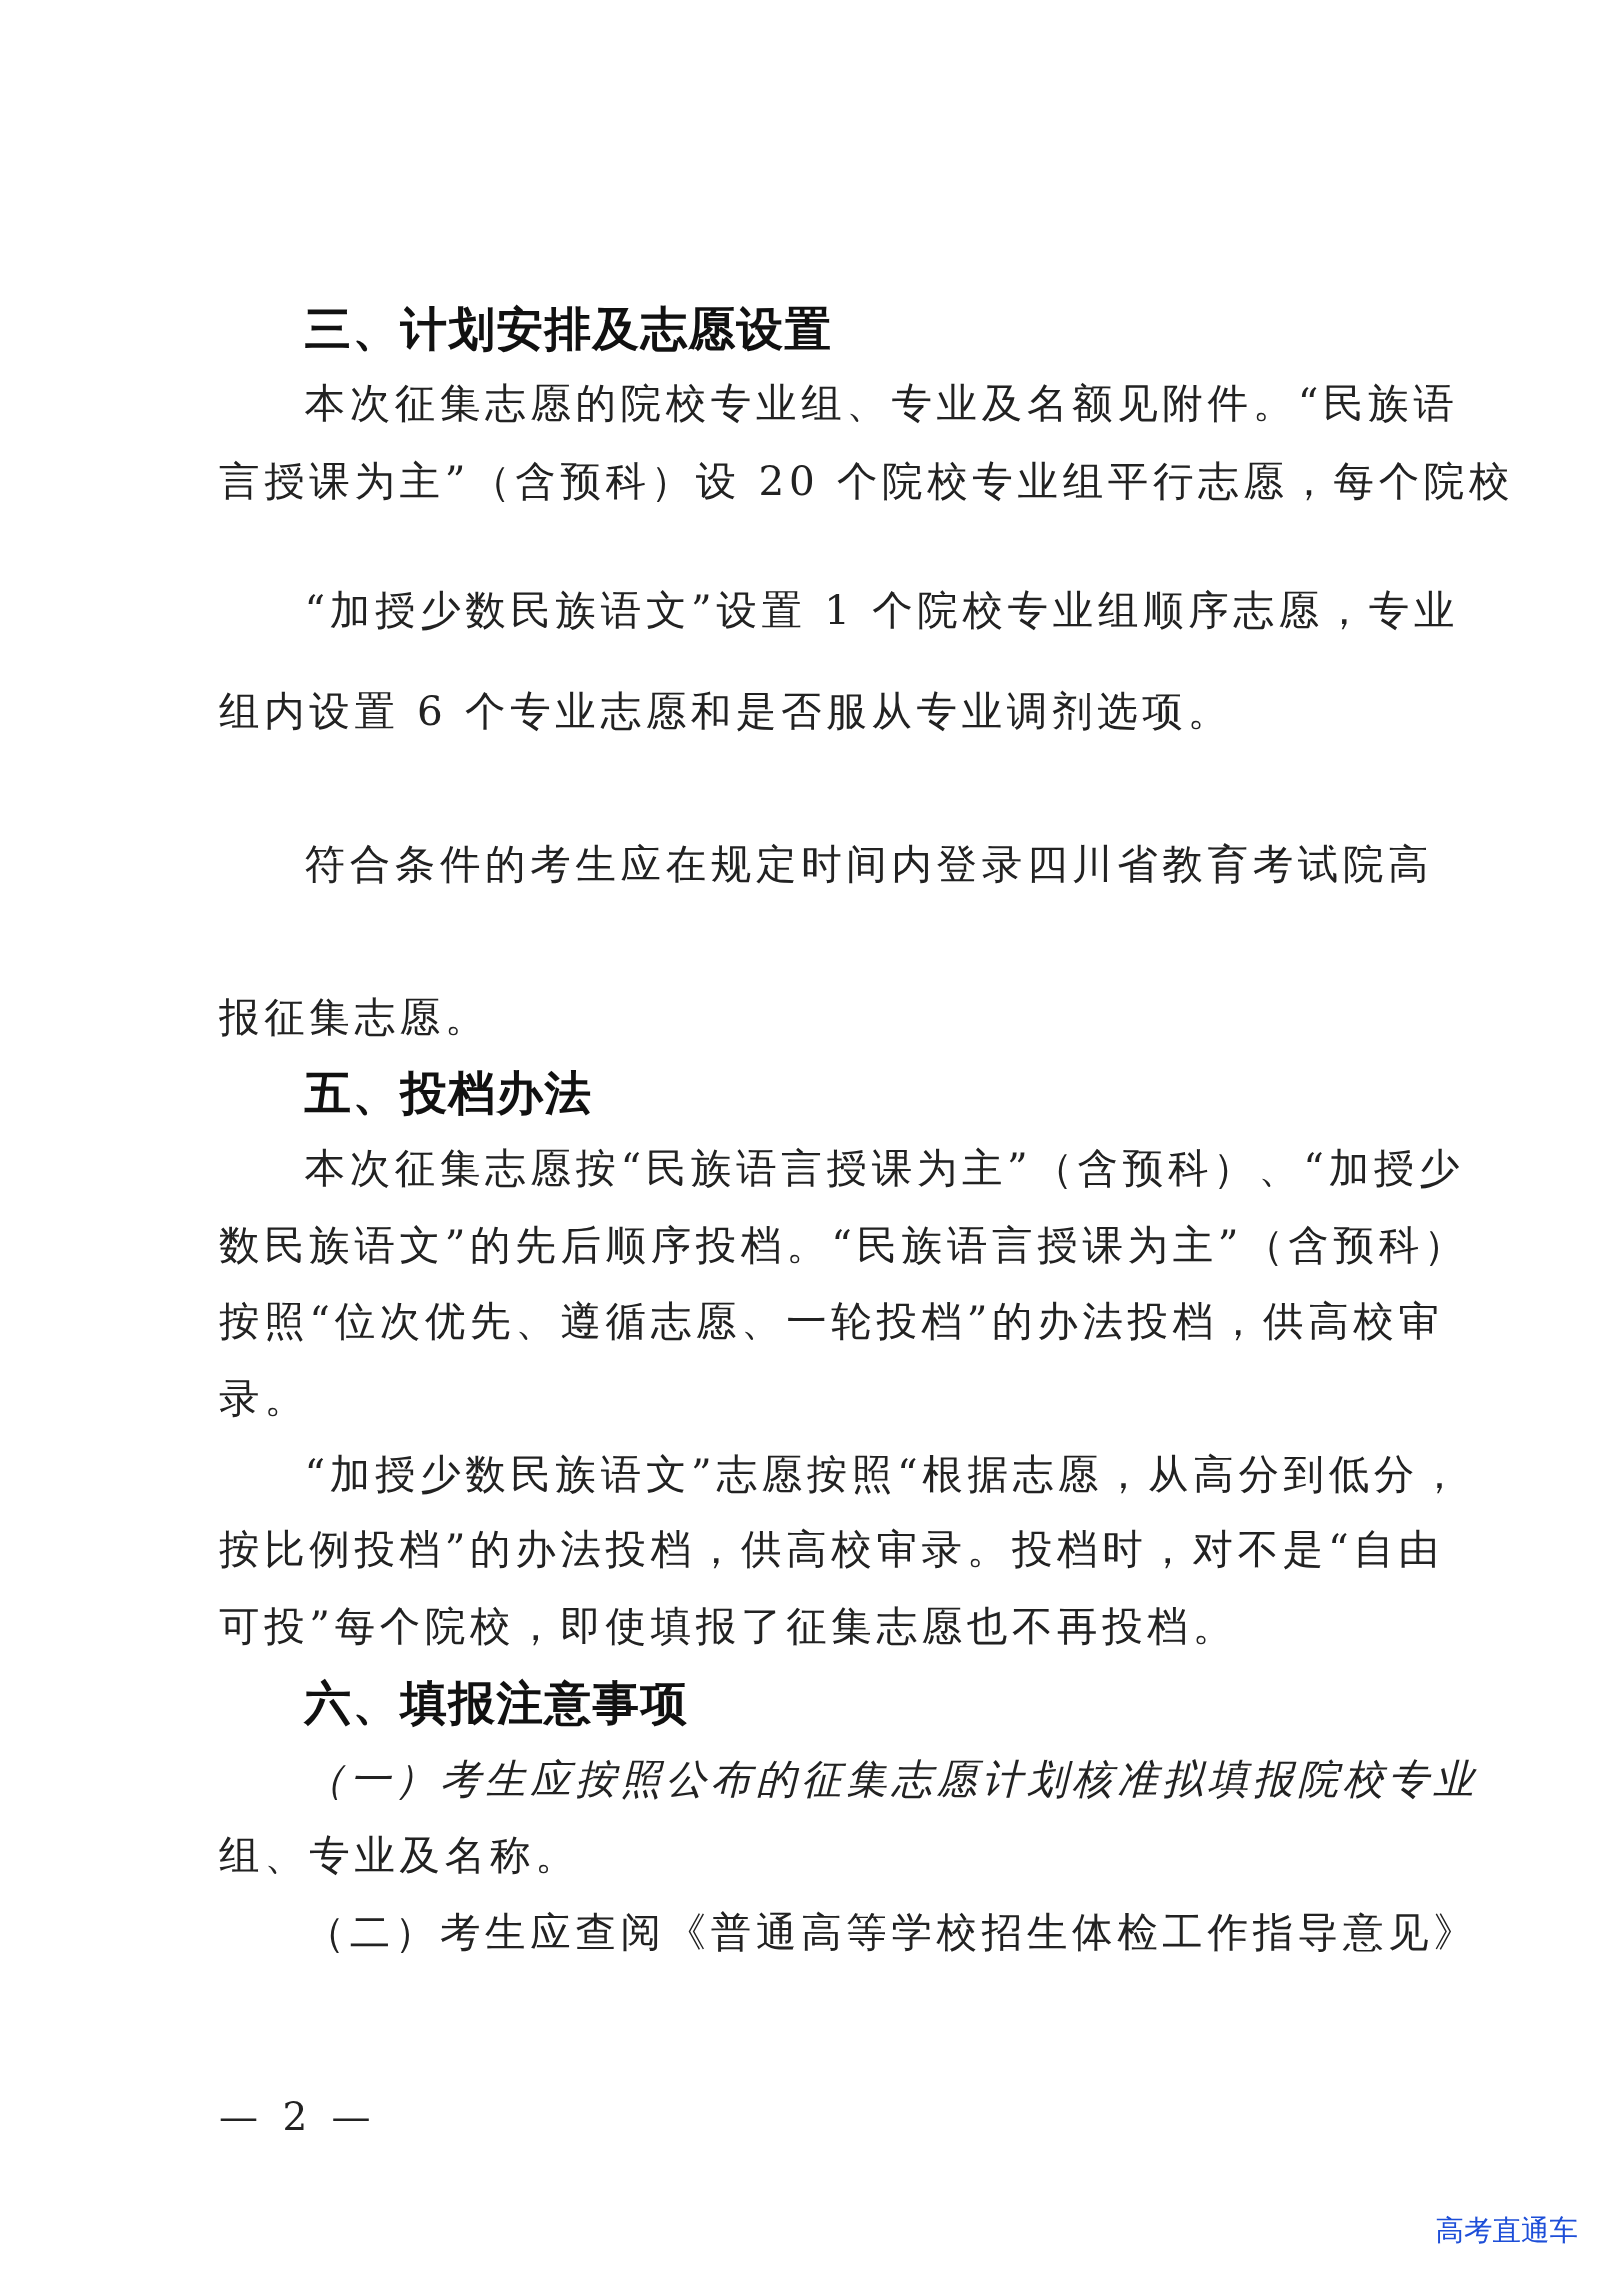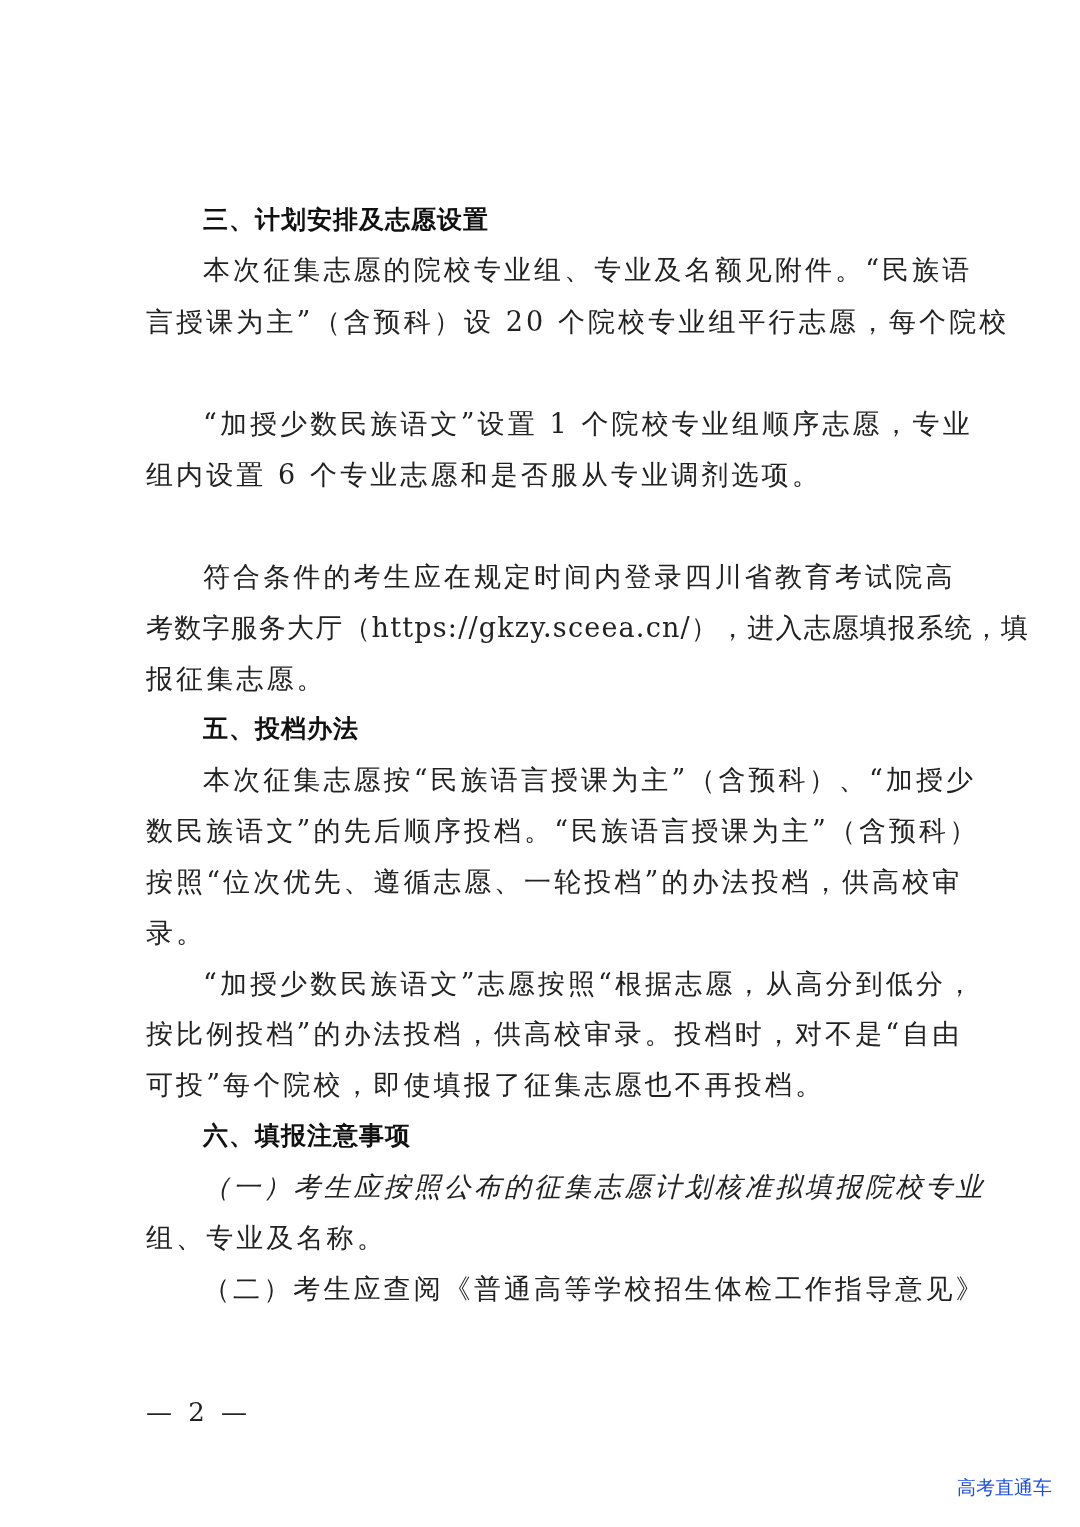--- a/index.html
+++ b/index.html
@@ -35,21 +35,21 @@
     }
     .line.indent { left: 203px; width: 743px; }
     .line.last { text-align-last: left; }
     .heading {
       position: absolute;
       left: 203px;
       height: 50px;
       line-height: 50px;
       font-family: "DejaVu Sans", "Liberation Sans", sans-serif;
       font-weight: bold;
-      font-size: 25px;
+      font-size: 31px;
       letter-spacing: 1px;
       color: #111111;
       white-space: nowrap;
     }
     .page-number {
       position: absolute;
       left: 146px;
       top: 1394px;
       font-size: 26px;
       line-height: 36px;
@@ -69,25 +69,24 @@
     }
   </style>
 </head>
 <body>
 
 <div class="page">
 
   <div class="heading" style="top:195px;">三、计划安排及志愿设置</div>
   <div class="line indent" style="top:245px;">本次征集志愿的院校专业组、专业及名额见附件。“民族语</div>
   <div class="line" style="top:297px;">言授课为主”（含预科）设 20 个院校专业组平行志愿，每个院校</div>
-  <div class="line indent" style="top:399px; left:203px;">“加授少数民族语文”设置 1 个院校专业组顺序志愿，专业</div>
+  <div class="line indent" style="top:383px; left:203px;">“加授少数民族语文”设置 1 个院校专业组顺序志愿，专业</div>
   <div class="line last" style="top:450px;">组内设置 6 个专业志愿和是否服从专业调剂选项。</div>
 
   <div class="line indent" style="top:552px;">符合条件的考生应在规定时间内登录四川省教育考试院高</div>
-  <div class="line" style="top:603px; letter-spacing:1.2px;">考数字服务大厅（https://gkzy.sceea.cn/），进入志愿填报系统，填</div>
   <div class="line last" style="top:654px;">报征集志愿。</div>
 
   <div class="heading" style="top:704px;">五、投档办法</div>
   <div class="line indent" style="top:755px;">本次征集志愿按“民族语言授课为主”（含预科）、“加授少</div>
   <div class="line" style="top:857px;">按照“位次优先、遵循志愿、一轮投档”的办法投档，供高校审</div>
   <div class="line" style="top:806px;">数民族语文”的先后顺序投档。“民族语言授课为主”（含预科）</div>
   <div class="line last" style="top:908px;">录。</div>
   <div class="line indent" style="top:959px; left:203px;">“加授少数民族语文”志愿按照“根据志愿，从高分到低分，</div>
   <div class="line" style="top:1009px;">按比例投档”的办法投档，供高校审录。投档时，对不是“自由</div>
   <div class="line last" style="top:1060px;">可投”每个院校，即使填报了征集志愿也不再投档。</div>

